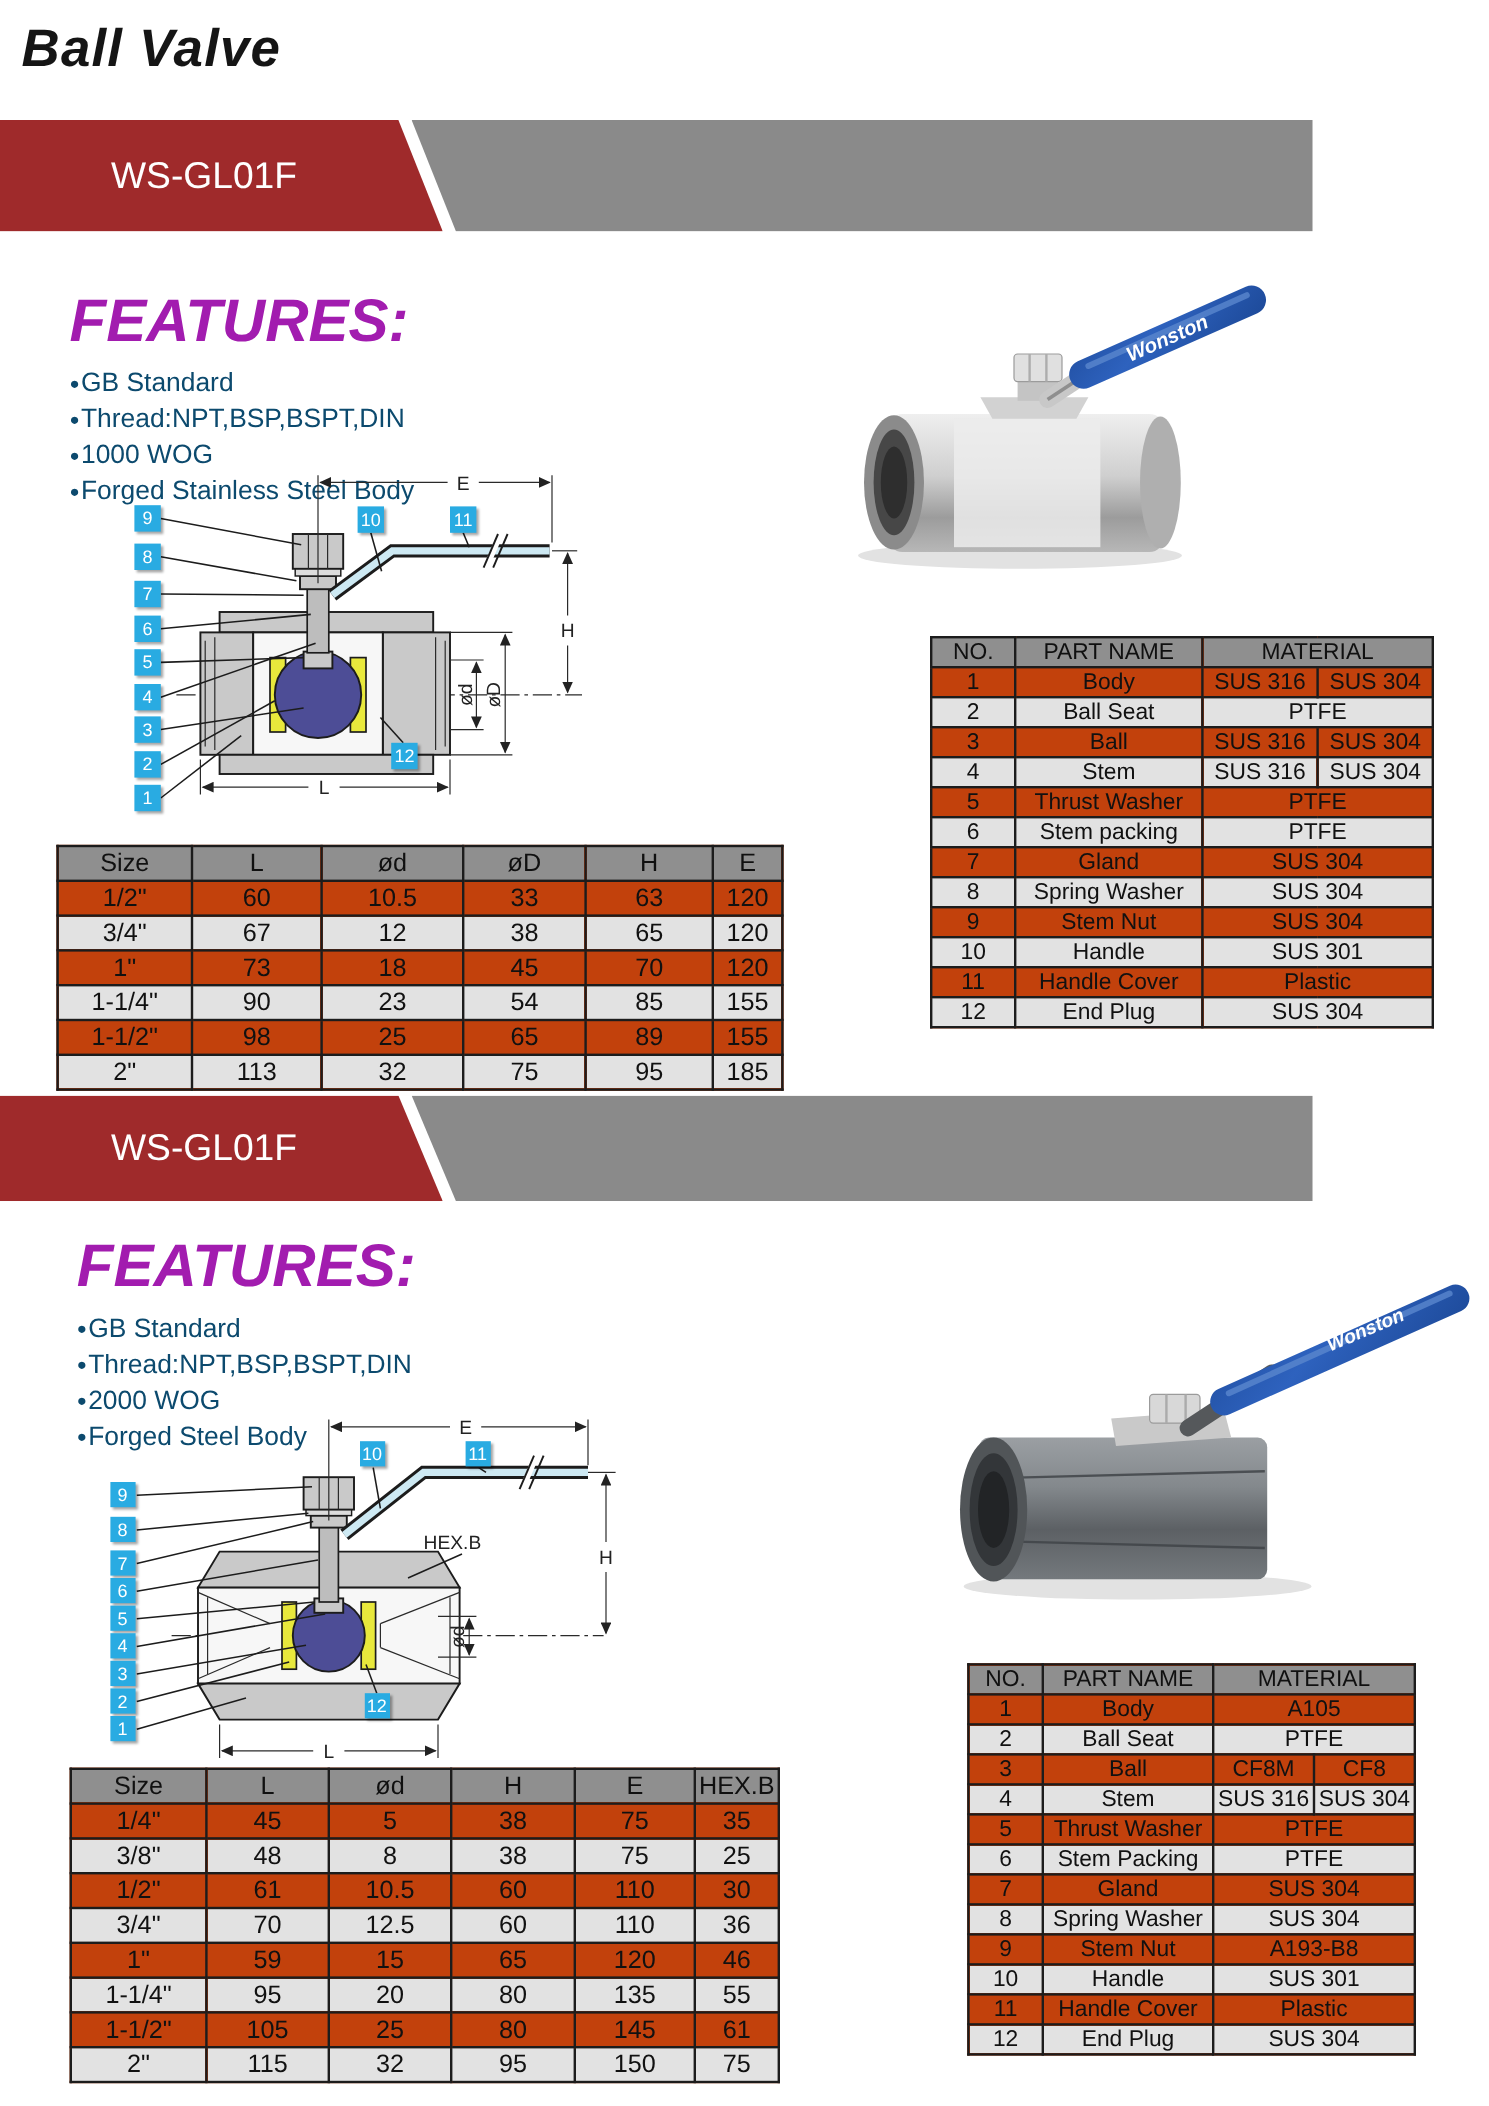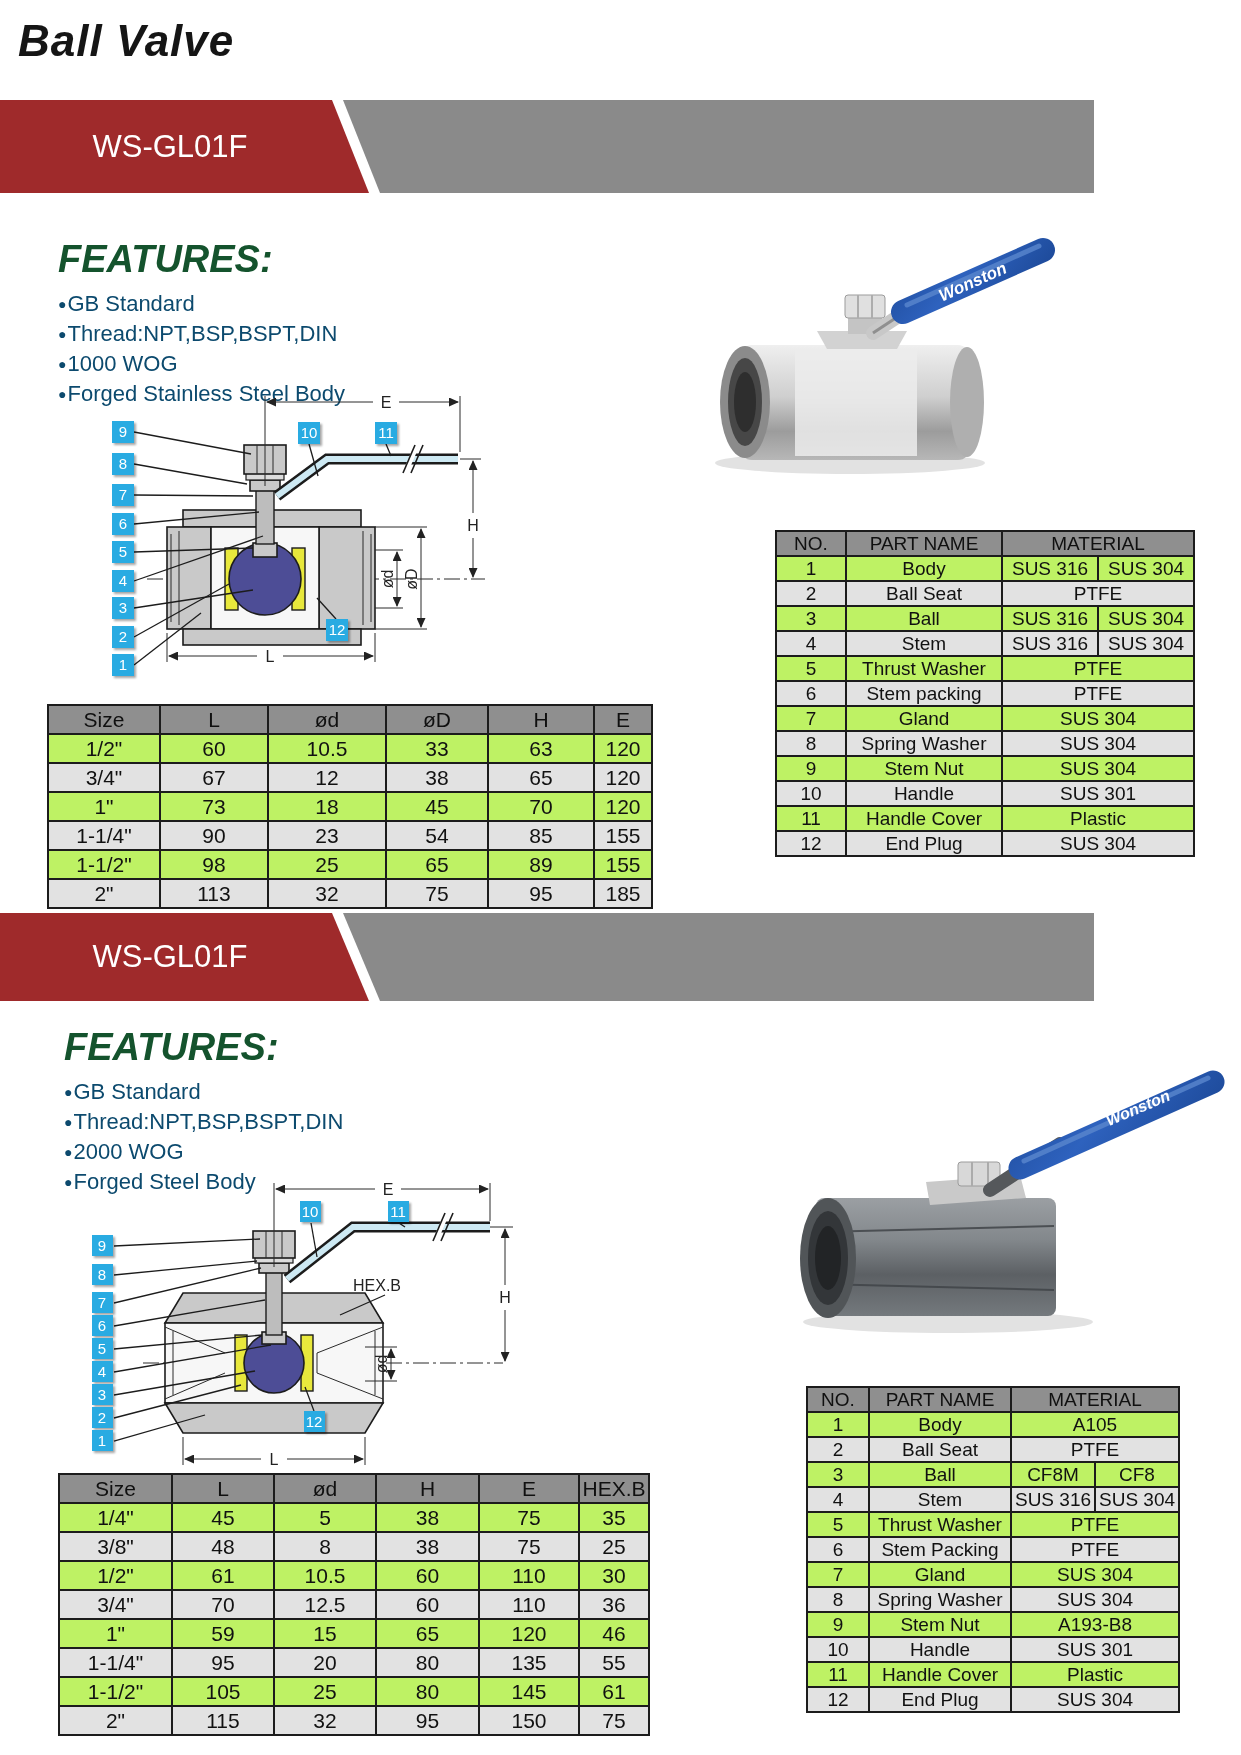--- a/index.html
+++ b/index.html
@@ -14,26 +14,26 @@
   .banner .red{position:absolute;top:0;left:0;width:100%;height:100%;background:#9F2A2B;
                clip-path:polygon(0 0,332px 0,369px 100%,0 100%);}
   .banner .gray{position:absolute;top:0;left:0;width:100%;height:100%;background:#8A8A8A;
                clip-path:polygon(343px 0,100% 0,100% 100%,380px 100%);}
   .banner .model{position:absolute;left:40px;top:0;width:260px;height:100%;display:flex;
                align-items:center;justify-content:center;color:#fff;font-size:31px;z-index:2;}
   .banner .product{position:absolute;left:380px;right:30px;top:0;height:100%;display:flex;
                align-items:center;justify-content:center;color:#fff;font-size:30px;z-index:2;}
 
   .features{position:absolute;}
-  .features h2{margin:0 0 8px 0;font-size:38px;font-style:italic;font-weight:bold;color:#14532d;}
+  .features h2{margin:0 0 8px 0;font-size:50px;font-style:italic;font-weight:bold;color:#a21caf;}
   .features ul{list-style:none;margin:0;padding:0;}
   .features li{font-size:22px;line-height:29px;color:#0c4a6e;}
   .features .blt{font-size:14px;vertical-align:2px;margin-right:1px;}
 
-  table{position:absolute;border-collapse:collapse;table-layout:fixed;background:#bef264;}
+  table{position:absolute;border-collapse:collapse;table-layout:fixed;background:#c2410c;}
   table,th,td{border:2px solid #1c1c1c;}
   th,td{text-align:center;vertical-align:middle;padding:0;overflow:hidden;white-space:nowrap;}
   th{background:#8F8F8F;font-weight:normal;color:#101010;}
   .sizetbl tr{height:29px;} .sizetbl th,.sizetbl td{font-size:21px;}
   .partstbl tr{height:25px;} .partstbl th,.partstbl td{font-size:19px;}
   tr:nth-child(odd):not(:first-child){background:#E2E2E2;}
 
   .co rect{fill:#29ABE2;}
   .co text{fill:#fff;font-size:15px;text-anchor:middle;}
   .co{filter:drop-shadow(2px 2px 1px rgba(0,0,0,0.35));}

